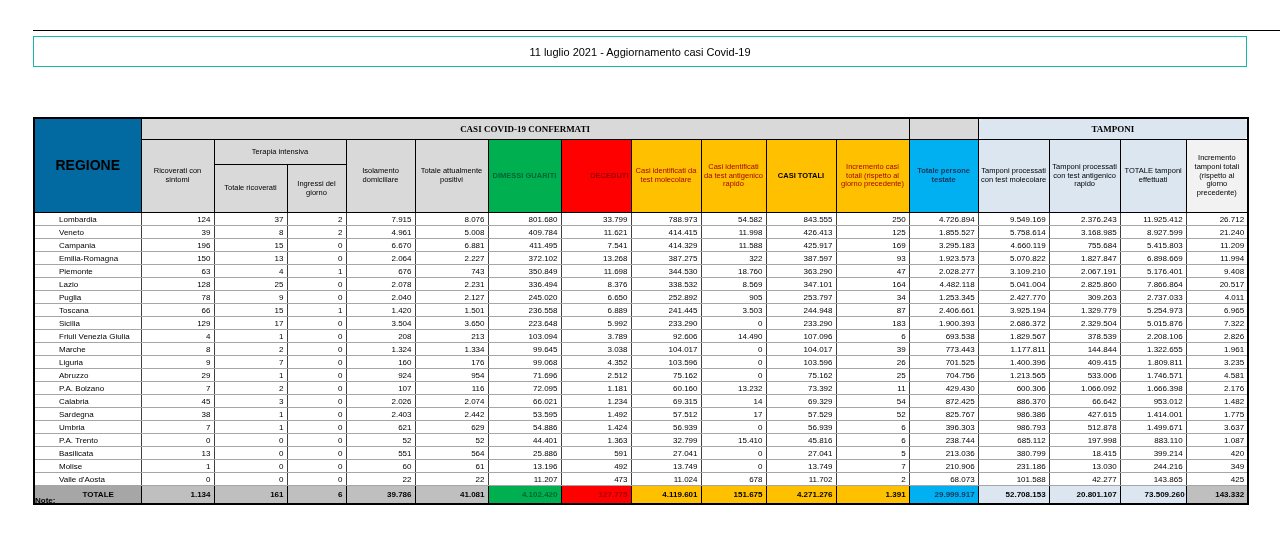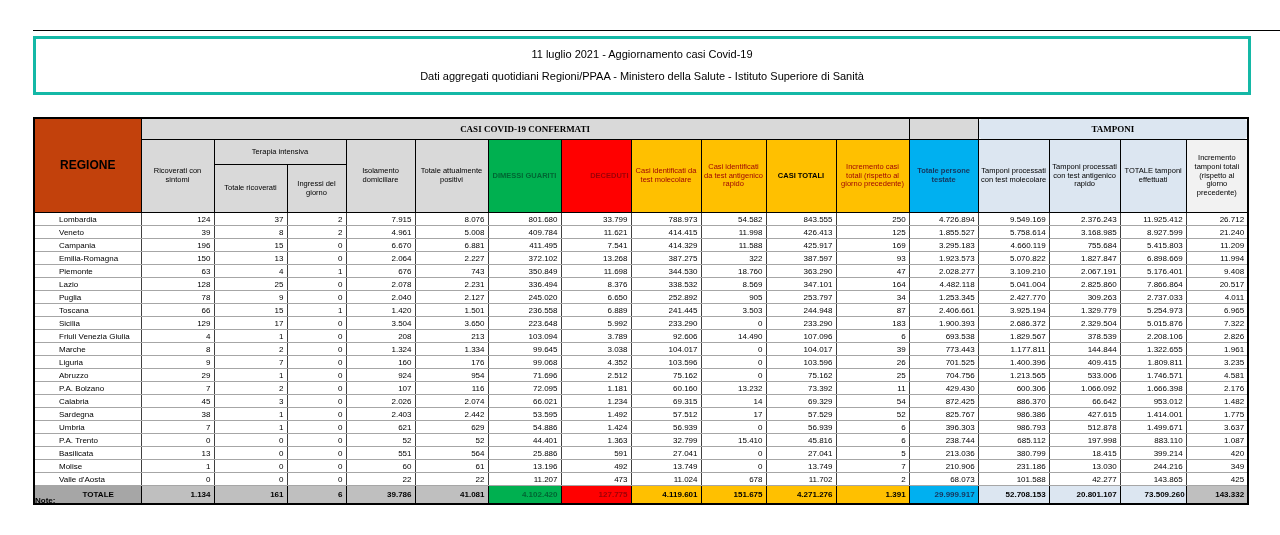--- a/index.html
+++ b/index.html
@@ -1,30 +1,30 @@
 <!DOCTYPE html>
 <html><head>
 <meta charset="utf-8">
 <style>
   html,body{margin:0;padding:0;background:#fff;width:1280px;height:535px;overflow:hidden;
     font-family:"Liberation Sans",sans-serif;color:#000;}
   .page{position:relative;width:1280px;height:535px;background:#fff;}
   .topline{position:absolute;left:33px;top:30px;width:1247px;border-top:1px solid #000;}
-  .titlebox{position:absolute;left:33px;top:36px;width:1212px;border:3px solid #14b8a6;background:#fff;
+  .titlebox{position:absolute;left:33px;top:36px;width:1212px;border:1px solid #14b8a6;background:#fff;
     text-align:center;padding:6px 0 8px 0;}
   .titlebox .t1{font-size:11px;margin:3px 0 0 0;}
   .titlebox .t2{font-size:11px;margin:10px 0 2px 0;}
   table{position:absolute;left:33px;top:117px;width:1214px;border-collapse:collapse;table-layout:fixed;
     border:2px solid #000;}
   th,td{overflow:hidden;vertical-align:middle;}
   thead th{border:1px solid #000;font-weight:bold;text-align:center;padding:1px 2px;line-height:1.15;}
   .band{background:#d9d9d9;font-size:9px;height:18px;font-family:Liberation Serif, serif;}
   .band-tamponi{background:#dce6f1;font-size:9px;border-radius:7px;}
   .blank-cell{background:#d9d9d9;}
-  .regione-h{background:#c2410c;font-size:12px;}
+  .regione-h{background:#0369a1;font-size:14px;}
   .sub{background:#d9d9d9;font-size:7.5px;font-weight:normal;}
   .sub-b{background:#d9d9d9;font-size:7.5px;font-weight:normal;height:22px;}
   .h-green{background:#00b050;color:#006633;font-size:7.5px;}
   .h-red{background:#ff0000;color:#9c0006;font-size:7.5px;text-align:right;}
   .h-gold{background:#ffc000;color:#9c0006;font-weight:normal;font-size:7.5px;}
   .h-gold-b{background:#ffc000;color:#000;font-weight:bold;font-size:7.5px;}
   .h-blue{background:#00b0f0;color:#17365d;font-size:7.5px;}
   .h-peri{background:#dce6f1;color:#000;font-weight:normal;font-size:7.5px;}
   .h-white{background:#f2f2f2;color:#000;font-weight:normal;font-size:7.5px;}
   .row3{height:48px;}
@@ -44,21 +44,20 @@
   .note{position:absolute;left:35px;top:496px;font-size:8px;font-weight:bold;}
 </style>
 </head>
 <body>
 
 <div class="page">
   <div class="topline"></div>
 
   <div class="titlebox">
     <div class="t1">11 luglio 2021 - Aggiornamento casi Covid-19</div>
-    <div class="t2">Dati aggregati quotidiani Regioni/PPAA - Ministero della Salute - Istituto Superiore di Sanità</div>
   </div>
 
   <table>
     <colgroup>
       <col style="width:107px">
         <col style="width:73px">
         <col style="width:73px">
         <col style="width:59px">
       <col style="width:69px">
         <col style="width:73px">

